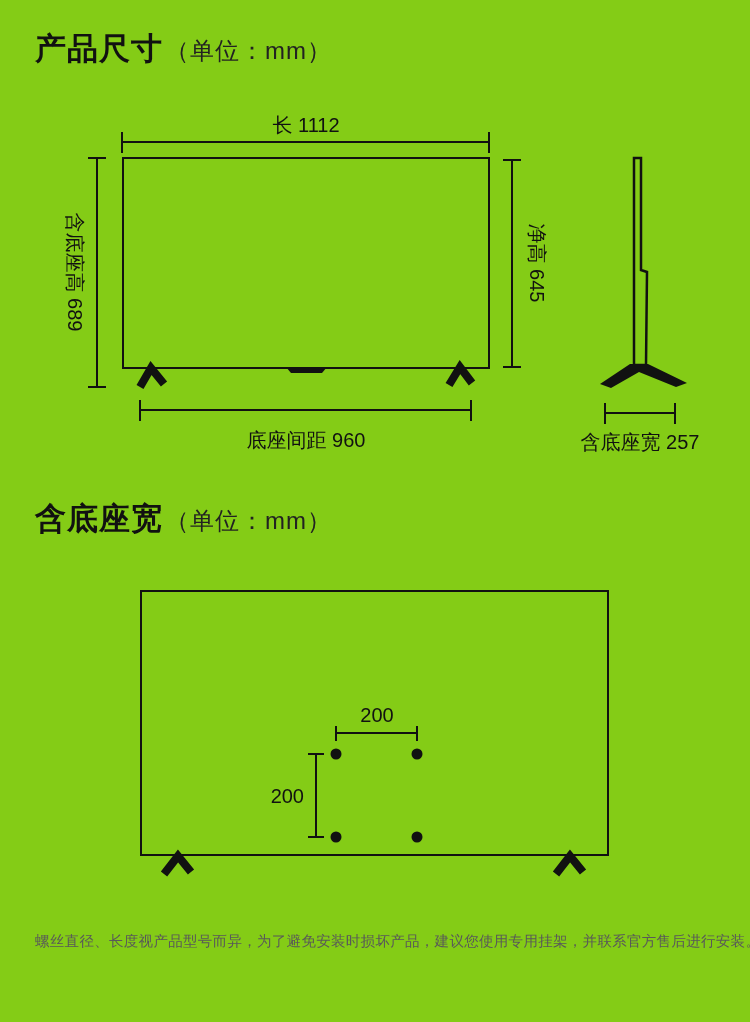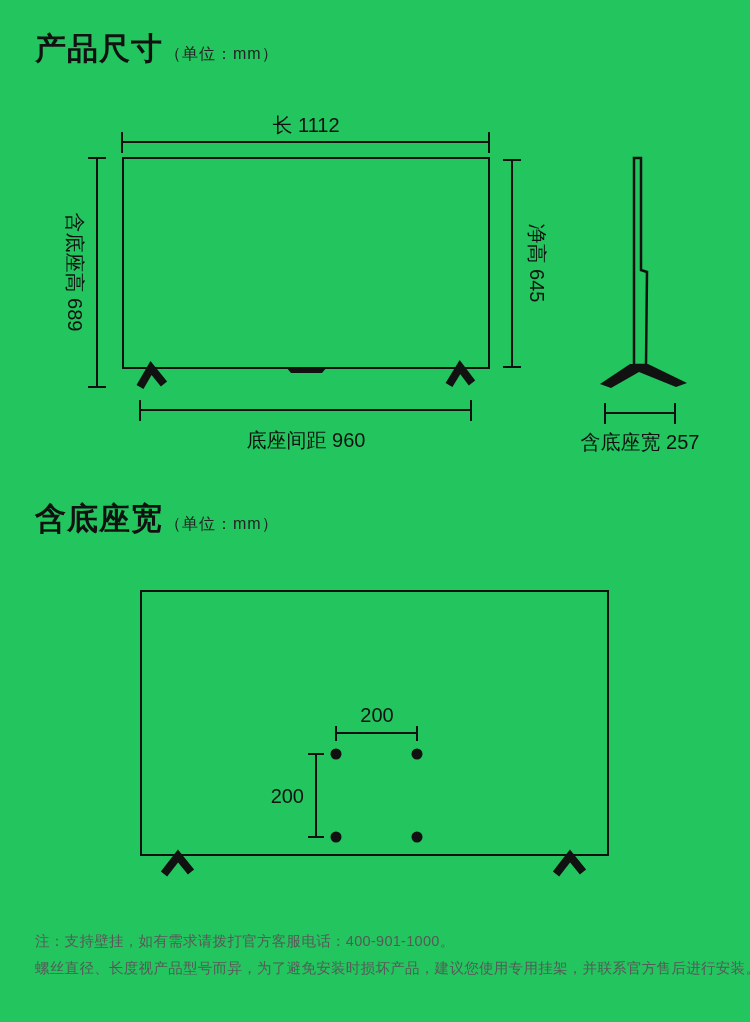--- a/index.html
+++ b/index.html
@@ -5,38 +5,38 @@
   * { margin: 0; padding: 0; box-sizing: border-box; }
   html, body { width: 750px; }
   body {
     font-family: "Liberation Sans", "DejaVu Sans", sans-serif;
     background: #f4f4f4;
   }
   .canvas {
     position: relative;
     width: 750px;
     height: 1022px;
-    background: #22c55e;
+    background: #84cc16;
     overflow: hidden;
   }
   .sec-header {
     position: absolute;
     left: 35px;
     display: flex;
     align-items: baseline;
     white-space: nowrap;
   }
   .sec-header .big {
     font-size: 31px;
     font-weight: 700;
     color: #111111;
     letter-spacing: 1px;
   }
   .sec-header .unit {
-    font-size: 16px;
+    font-size: 24px;
     font-weight: 400;
     color: #222222;
     margin-left: 2px;
     letter-spacing: 1px;
   }
   .diagram {
     position: absolute;
     left: 0;
     display: block;
   }
@@ -142,17 +142,16 @@
 
     <g stroke="#111111" stroke-width="2" shape-rendering="crispEdges">
       <line x1="316" y1="184" x2="316" y2="267"></line>
       <line x1="308" y1="184" x2="324" y2="184"></line>
       <line x1="308" y1="267" x2="324" y2="267"></line>
     </g>
     <text class="dim-label" x="304" y="233" text-anchor="end">200</text>
   </svg>
 
   <div class="notes">
-    <p>注：支持壁挂，如有需求请拨打官方客服电话：400-901-1000。</p>
     <p>螺丝直径、长度视产品型号而异，为了避免安装时损坏产品，建议您使用专用挂架，并联系官方售后进行安装。</p>
   </div>
 
 </div>
 
 </body></html>

